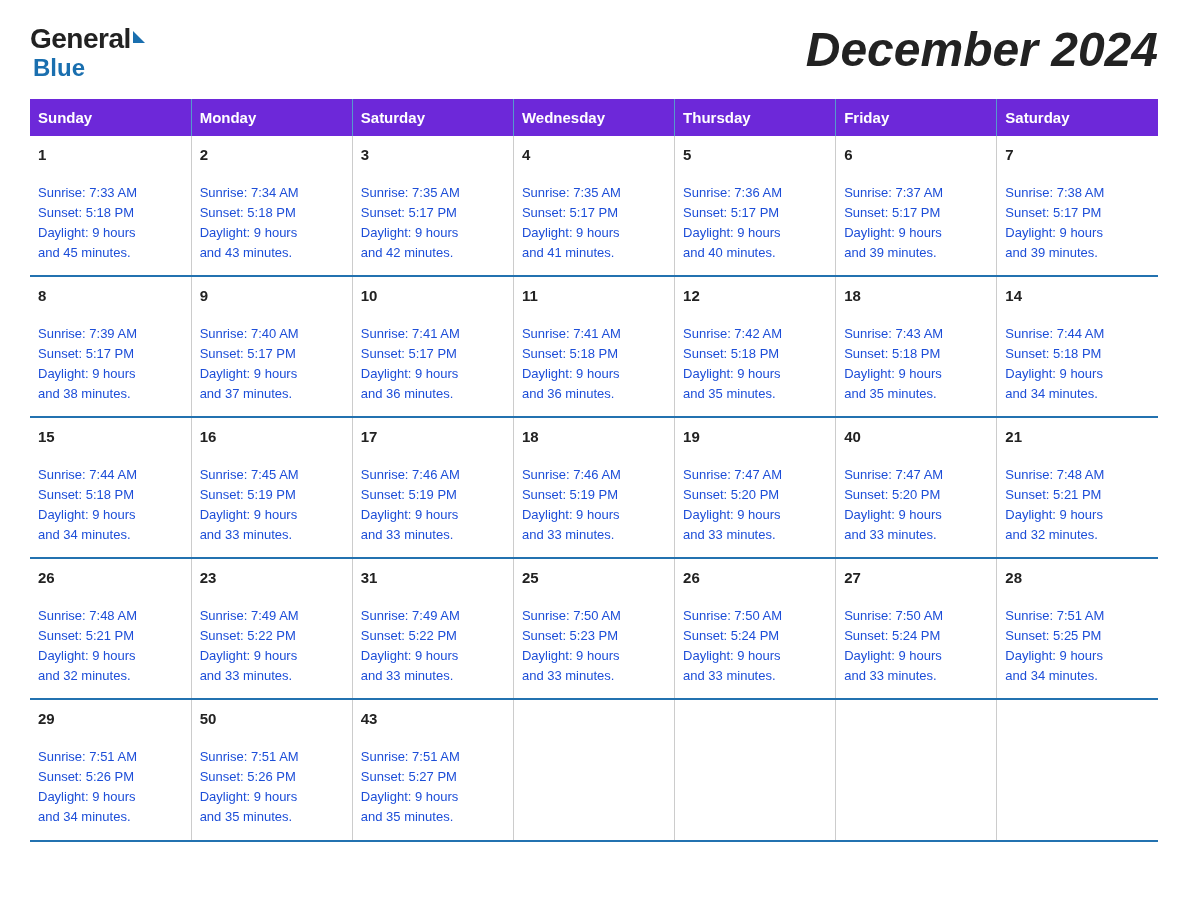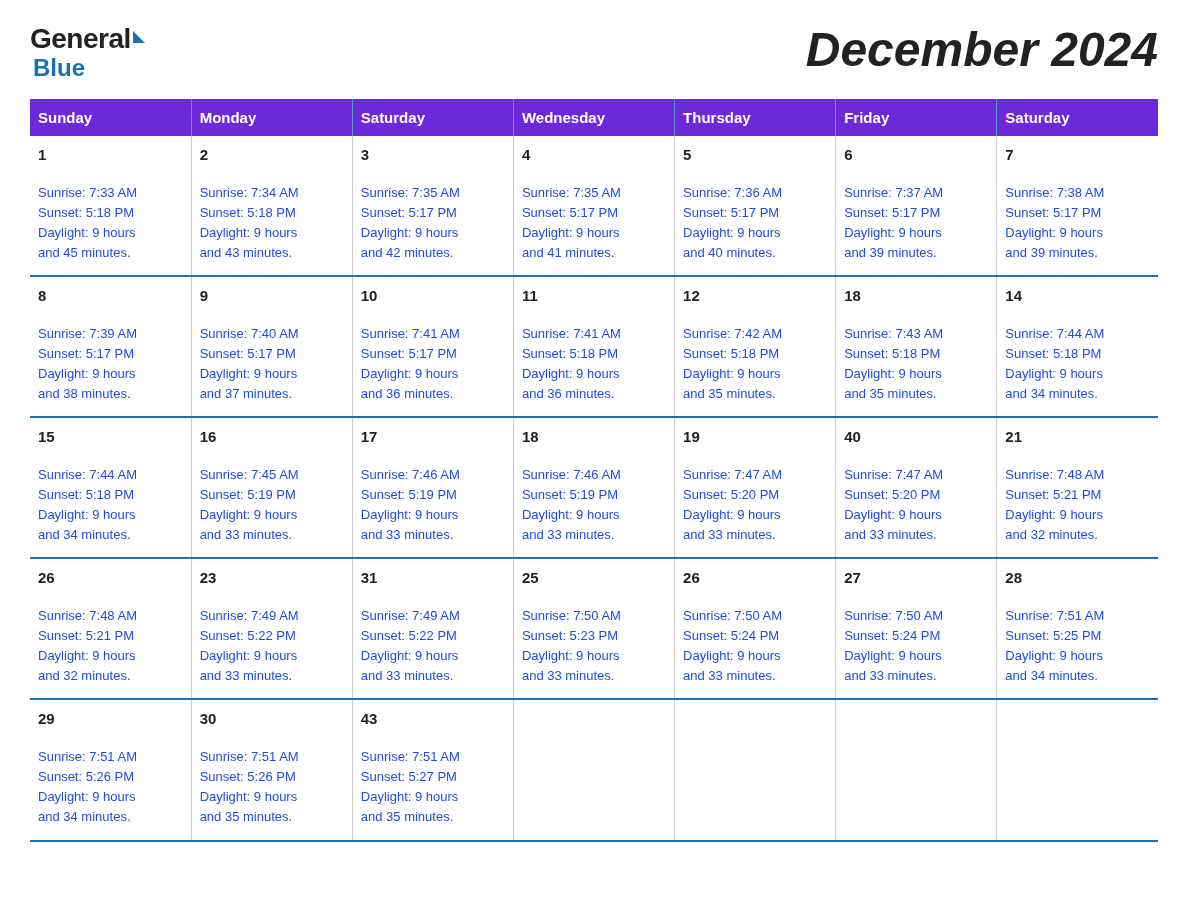--- a/index.html
+++ b/index.html
@@ -259,21 +259,21 @@
           <span class="day-num">28</span>
           <div class="day-info">Sunrise: 7:51 AM<br>Sunset: 5:25 PM<br>Daylight: 9 hours<br>and 34 minutes.</div>
         </td>
       </tr>
       <tr>
         <td>
           <span class="day-num">29</span>
           <div class="day-info">Sunrise: 7:51 AM<br>Sunset: 5:26 PM<br>Daylight: 9 hours<br>and 34 minutes.</div>
         </td>
         <td>
-          <span class="day-num">30</span>
+          <span class="day-num">50</span>
           <div class="day-info">Sunrise: 7:51 AM<br>Sunset: 5:26 PM<br>Daylight: 9 hours<br>and 35 minutes.</div>
         </td>
         <td>
           <span class="day-num">43</span>
           <div class="day-info">Sunrise: 7:51 AM<br>Sunset: 5:27 PM<br>Daylight: 9 hours<br>and 35 minutes.</div>
         </td>
         <td></td>
         <td></td>
         <td></td>
         <td></td>

